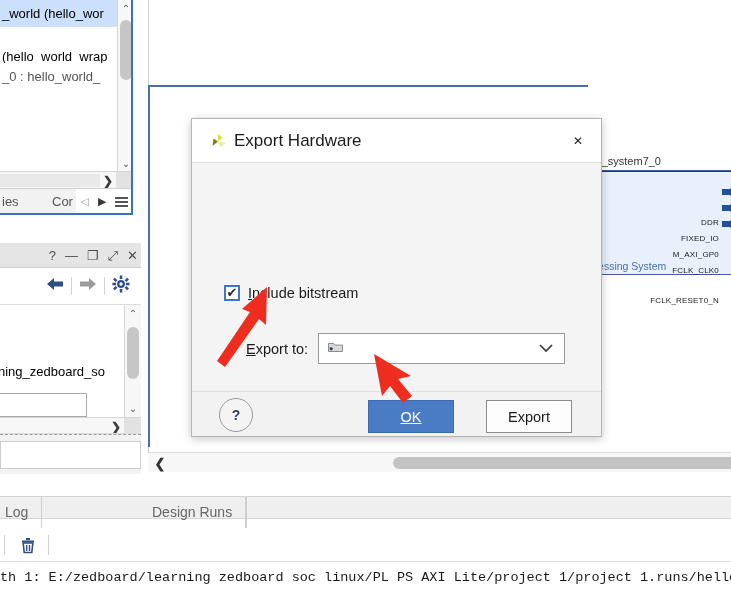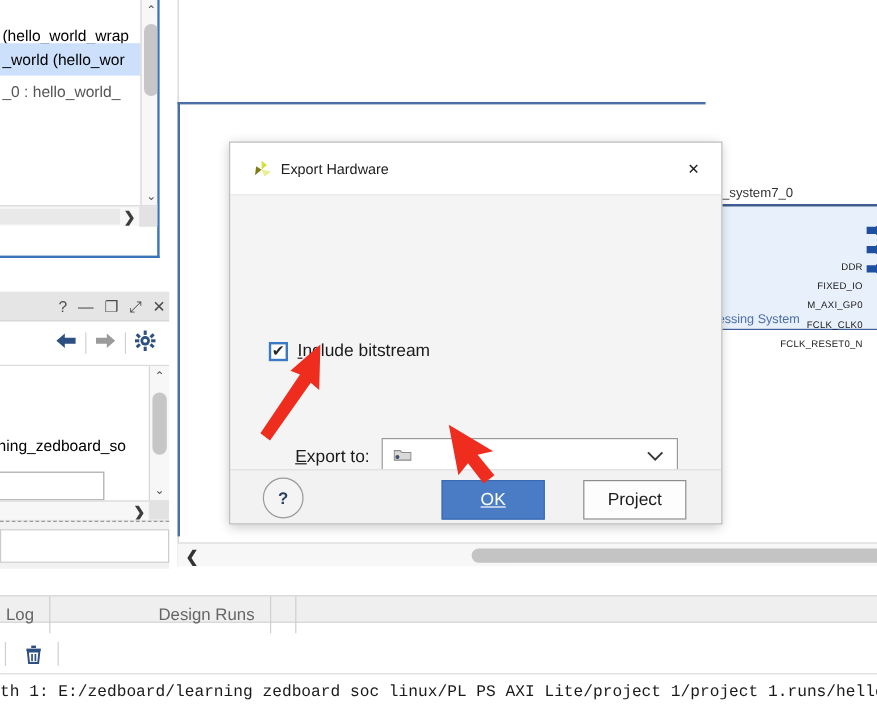--- a/index.html
+++ b/index.html
@@ -121,33 +121,33 @@
     background:#f2f2f2;
     border:1px solid #b4b4b4;
     box-shadow:0 2px 9px rgba(0,0,0,.22);
     box-sizing:border-box;
     z-index:50;
   }
   #dlg-title{position:absolute;left:0;top:0;width:409px;height:44px;background:#fff;
     border-bottom:1px solid #e2e2e2;box-sizing:border-box;}
   #dlg-logo-small{position:absolute;left:16px;top:13px;}
   #dlg-title-text{position:absolute;left:42px;top:0;height:44px;line-height:44px;
-    font-size:12px;color:#1b1b1b;}
+    font-size:17px;color:#1b1b1b;}
   #dlg-close{position:absolute;right:8px;top:8px;width:30px;height:28px;
     display:flex;align-items:center;justify-content:center;color:#1b1b1b;}
   #dlg-body{position:absolute;left:0;top:44px;width:409px;height:228px;background:#f4f4f4;}
   #dlg-desc{position:absolute;left:22px;top:38px;width:270px;font-size:14.5px;color:#1b1b1b;line-height:21px;}
   #dlg-logo-big{position:absolute;left:538px;top:0;}
   #chk-row{position:absolute;left:32px;top:122px;display:flex;align-items:center;}
   #chk-box{width:16px;height:16px;border:2px solid #3c79c4;background:#fff;
     display:flex;align-items:center;justify-content:center;box-sizing:border-box;}
   #chk-box span{color:#2b2b2b;font-size:13px;line-height:1;margin-top:-1px;}
   #chk-label{margin-left:8px;font-size:14.5px;color:#1b1b1b;}
   #chk-label u{text-decoration:underline;}
-  #export-row{position:absolute;left:54px;top:170px;display:flex;align-items:center;margin-top:32px;}
+  #export-row{position:absolute;left:54px;top:170px;display:flex;align-items:center;}
   #export-label{font-size:14.5px;color:#1b1b1b;margin-right:10px;}
   #combo{width:247px;height:31px;background:#fff;border:1px solid #9a9a9a;
     display:flex;align-items:center;box-sizing:border-box;position:relative;}
   #combo-folder{margin-left:9px;}
   #combo-text{margin-left:7px;font-size:14px;color:#1b1b1b;}
   #combo-caret{position:absolute;right:11px;top:8px;color:#3b3b3b;}
   #dlg-footer{position:absolute;left:0;top:272px;width:409px;height:45px;background:#f2f2f2;
     border-top:1px solid #dedede;box-sizing:border-box;}
   #help-btn{position:absolute;left:27px;top:6px;width:32px;height:32px;border-radius:50%;
     border:1px solid #9b9b9b;background:#f4f4f4;display:flex;align-items:center;justify-content:center;
@@ -162,37 +162,50 @@
   
   .annot{position:absolute;z-index:90;pointer-events:none;}
   #arrow1{left:212px;top:283px;}
   #arrow2{left:368px;top:352px;}
 </style>
 </head>
 <body>
 
 <div class="abs" id="left-top-panel">
   <div class="tree-rows">
+    <div class="tree-row sel"><span>_world (hello_wor</span></div>
     <div class="tree-row" style="height:36px;line-height:60px;"><span>(hello_world_wrap</span></div>
-    <div class="tree-row sel"><span>_world (hello_wor</span></div>
     <div class="tree-row" style="color:#555;"><span>_0 : hello_world_</span></div>
   </div>
 
   <div class="abs" id="tree-vscroll">
     <div class="sb-arrow">⌃</div>
     <div id="tree-vthumb"></div>
     <div class="sb-arrow" style="position:absolute;bottom:0;left:0;">⌄</div>
   </div>
 
   <div class="abs" id="tree-hscroll">
     <div id="tree-hthumb"></div>
     <div class="hs-right">❯</div>
     <div class="hs-corner"></div>
   </div>
 
+  <div class="abs" id="tree-tabs">
+    <div class="tb" style="left:2px;">ies</div>
+    <div class="tb" style="left:52px;">Cor</div>
+    <div id="tree-tab-nav">
+      <span class="navtri">◁</span>
+      <span class="navtri on">▶</span>
+      <span class="hamb">
+          <i></i>
+          <i></i>
+          <i></i>
+        </span>
+    </div>
+  </div>
 </div>
 
 <div class="abs" id="left-bot-panel">
   <div class="abs" id="lb-titlebar">
     <div class="wbtns">
       <span class="wbtn">?</span>
       <span class="wbtn">—</span>
       <span class="wbtn">❐</span>
       <span class="wbtn">⤢</span>
       <span class="wbtn">✕</span>
@@ -255,21 +268,21 @@
 <div class="abs" id="sheet-rect"></div>
 
 <div class="abs" id="ps-block-label">ing_system7_0</div>
 
 <div class="abs" id="ps-block">
   <div class="hdrline"></div>
   <div class="ps-port" style="top:14px;">DDR</div>
   <div class="ps-port" style="top:30px;">FIXED_IO</div>
   <div class="ps-port" style="top:46px;">M_AXI_GP0</div>
   <div class="ps-port" style="top:62px;">FCLK_CLK0</div>
-  <div class="ps-port" style="top:78px;">FCLK_RESET0_N</div>
+  <div class="ps-port" style="top:92px;">FCLK_RESET0_N</div>
   <div class="ps-pin" style="top:14px;">
     <svg width="13" height="8" viewBox="0 0 13 8">
         <path d="M0 1 h8 v-1 l5 4 l-5 4 v-1 h-8 z" fill="#1f4fa0"></path>
       </svg>
   </div>
   <div class="ps-pin" style="top:30px;">
     <svg width="13" height="8" viewBox="0 0 13 8">
         <path d="M0 1 h8 v-1 l5 4 l-5 4 v-1 h-8 z" fill="#1f4fa0"></path>
       </svg>
   </div>
@@ -283,21 +296,21 @@
 <div class="abs" id="ps-caption">ocessing System</div>
 
 <div class="abs" id="canvas-hsb">
   <div class="lft">❮</div>
   <div id="canvas-hthumb"></div>
 </div>
 
 <div class="abs" id="bottom-strip">
   <div id="btabs">
     <div class="btab" style="left:-8px;">Log</div>
-    <div class="btab" style="left:119px;">Design Runs</div>
+    <div class="btab" style="left:139px;">Design Runs</div>
     <div class="btab" style="left:246px;width:1px;padding:0;"></div>
   </div>
   <div id="btoolbar">
     <div class="divl"></div>
     <div class="divr"></div>
     <div id="trash-icon">
       <svg width="16" height="18" viewBox="0 0 16 18">
         <rect x="2" y="4.5" width="12" height="2" fill="#2d4f82"></rect>
         <rect x="6" y="2" width="4" height="2" fill="#2d4f82"></rect>
         <path d="M3.2 7 h9.6 l-1 9.5 h-7.6 z" fill="none" stroke="#2d4f82" stroke-width="1.6"></path>
@@ -358,21 +371,21 @@
               <path d="M1 1 L7 7 L13 1" fill="none" stroke="#3b3b3b" stroke-width="1.7"></path>
             </svg>
         </span>
       </div>
     </div>
   </div>
 
   <div id="dlg-footer">
     <div id="help-btn">?</div>
     <div id="ok-btn">OK</div>
-    <div id="cancel-btn">Project</div>
+    <div id="cancel-btn">Export</div>
   </div>
 </div>
 
 <div class="annot" id="arrow1">
   <svg width="70" height="85" viewBox="0 0 70 85">
     <path d="M55 4 L30 26 L38 29 L5 78 L13 84 L47 36 L54 42 Z" fill="#ef2d1f"></path>
   </svg>
 </div>
 
 <div class="annot" id="arrow2">

